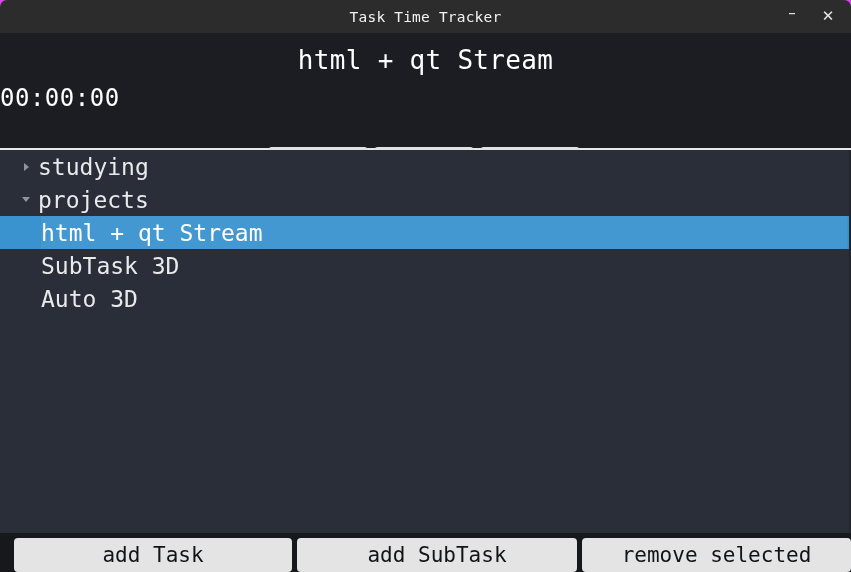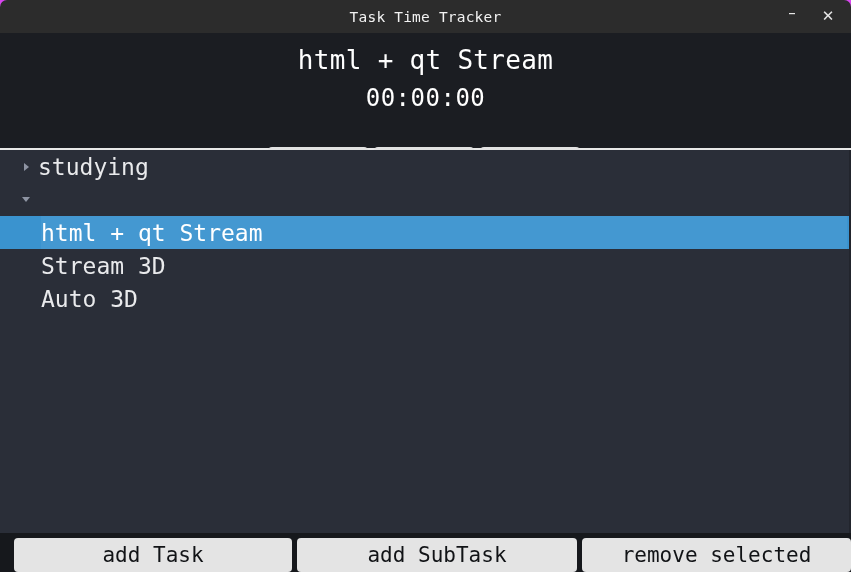--- a/index.html
+++ b/index.html
@@ -74,21 +74,21 @@
   .header-task {
     text-align: center;
     color: #ffffff;
     font-size: 26px;
     line-height: 1;
     padding-top: 14px;
     letter-spacing: 0.3px;
     font-family: "DejaVu Sans Mono", monospace;
   }
   .header-time {
-    text-align: center;
+    text-align: left;
     color: #ffffff;
     font-size: 24px;
     line-height: 1;
     padding-top: 13px;
     letter-spacing: 0.5px;
     font-family: "DejaVu Sans Mono", monospace;
   }
   .ctrl-row {
     position: absolute;
     left: 268px;
@@ -232,35 +232,36 @@
       <span class="arrow-cell">
           <i class="arrow collapsed"></i>
         </span>
       <span class="tree-label">studying</span>
     </div>
 
     <div class="tree-row depth0">
       <span class="arrow-cell">
           <i class="arrow expanded"></i>
         </span>
+      <span class="tree-label">projects</span>
     </div>
 
     <div class="tree-row depth1 selected">
       <span class="focus-rect"></span>
       <span class="arrow-cell">
           <i class="arrow none"></i>
         </span>
       <span class="tree-label">html + qt Stream</span>
     </div>
 
     <div class="tree-row depth1">
       <span class="arrow-cell">
           <i class="arrow none"></i>
         </span>
-      <span class="tree-label">Stream 3D</span>
+      <span class="tree-label">SubTask 3D</span>
     </div>
 
     <div class="tree-row depth1">
       <span class="arrow-cell">
           <i class="arrow none"></i>
         </span>
       <span class="tree-label">Auto 3D</span>
     </div>
 
   </div>

